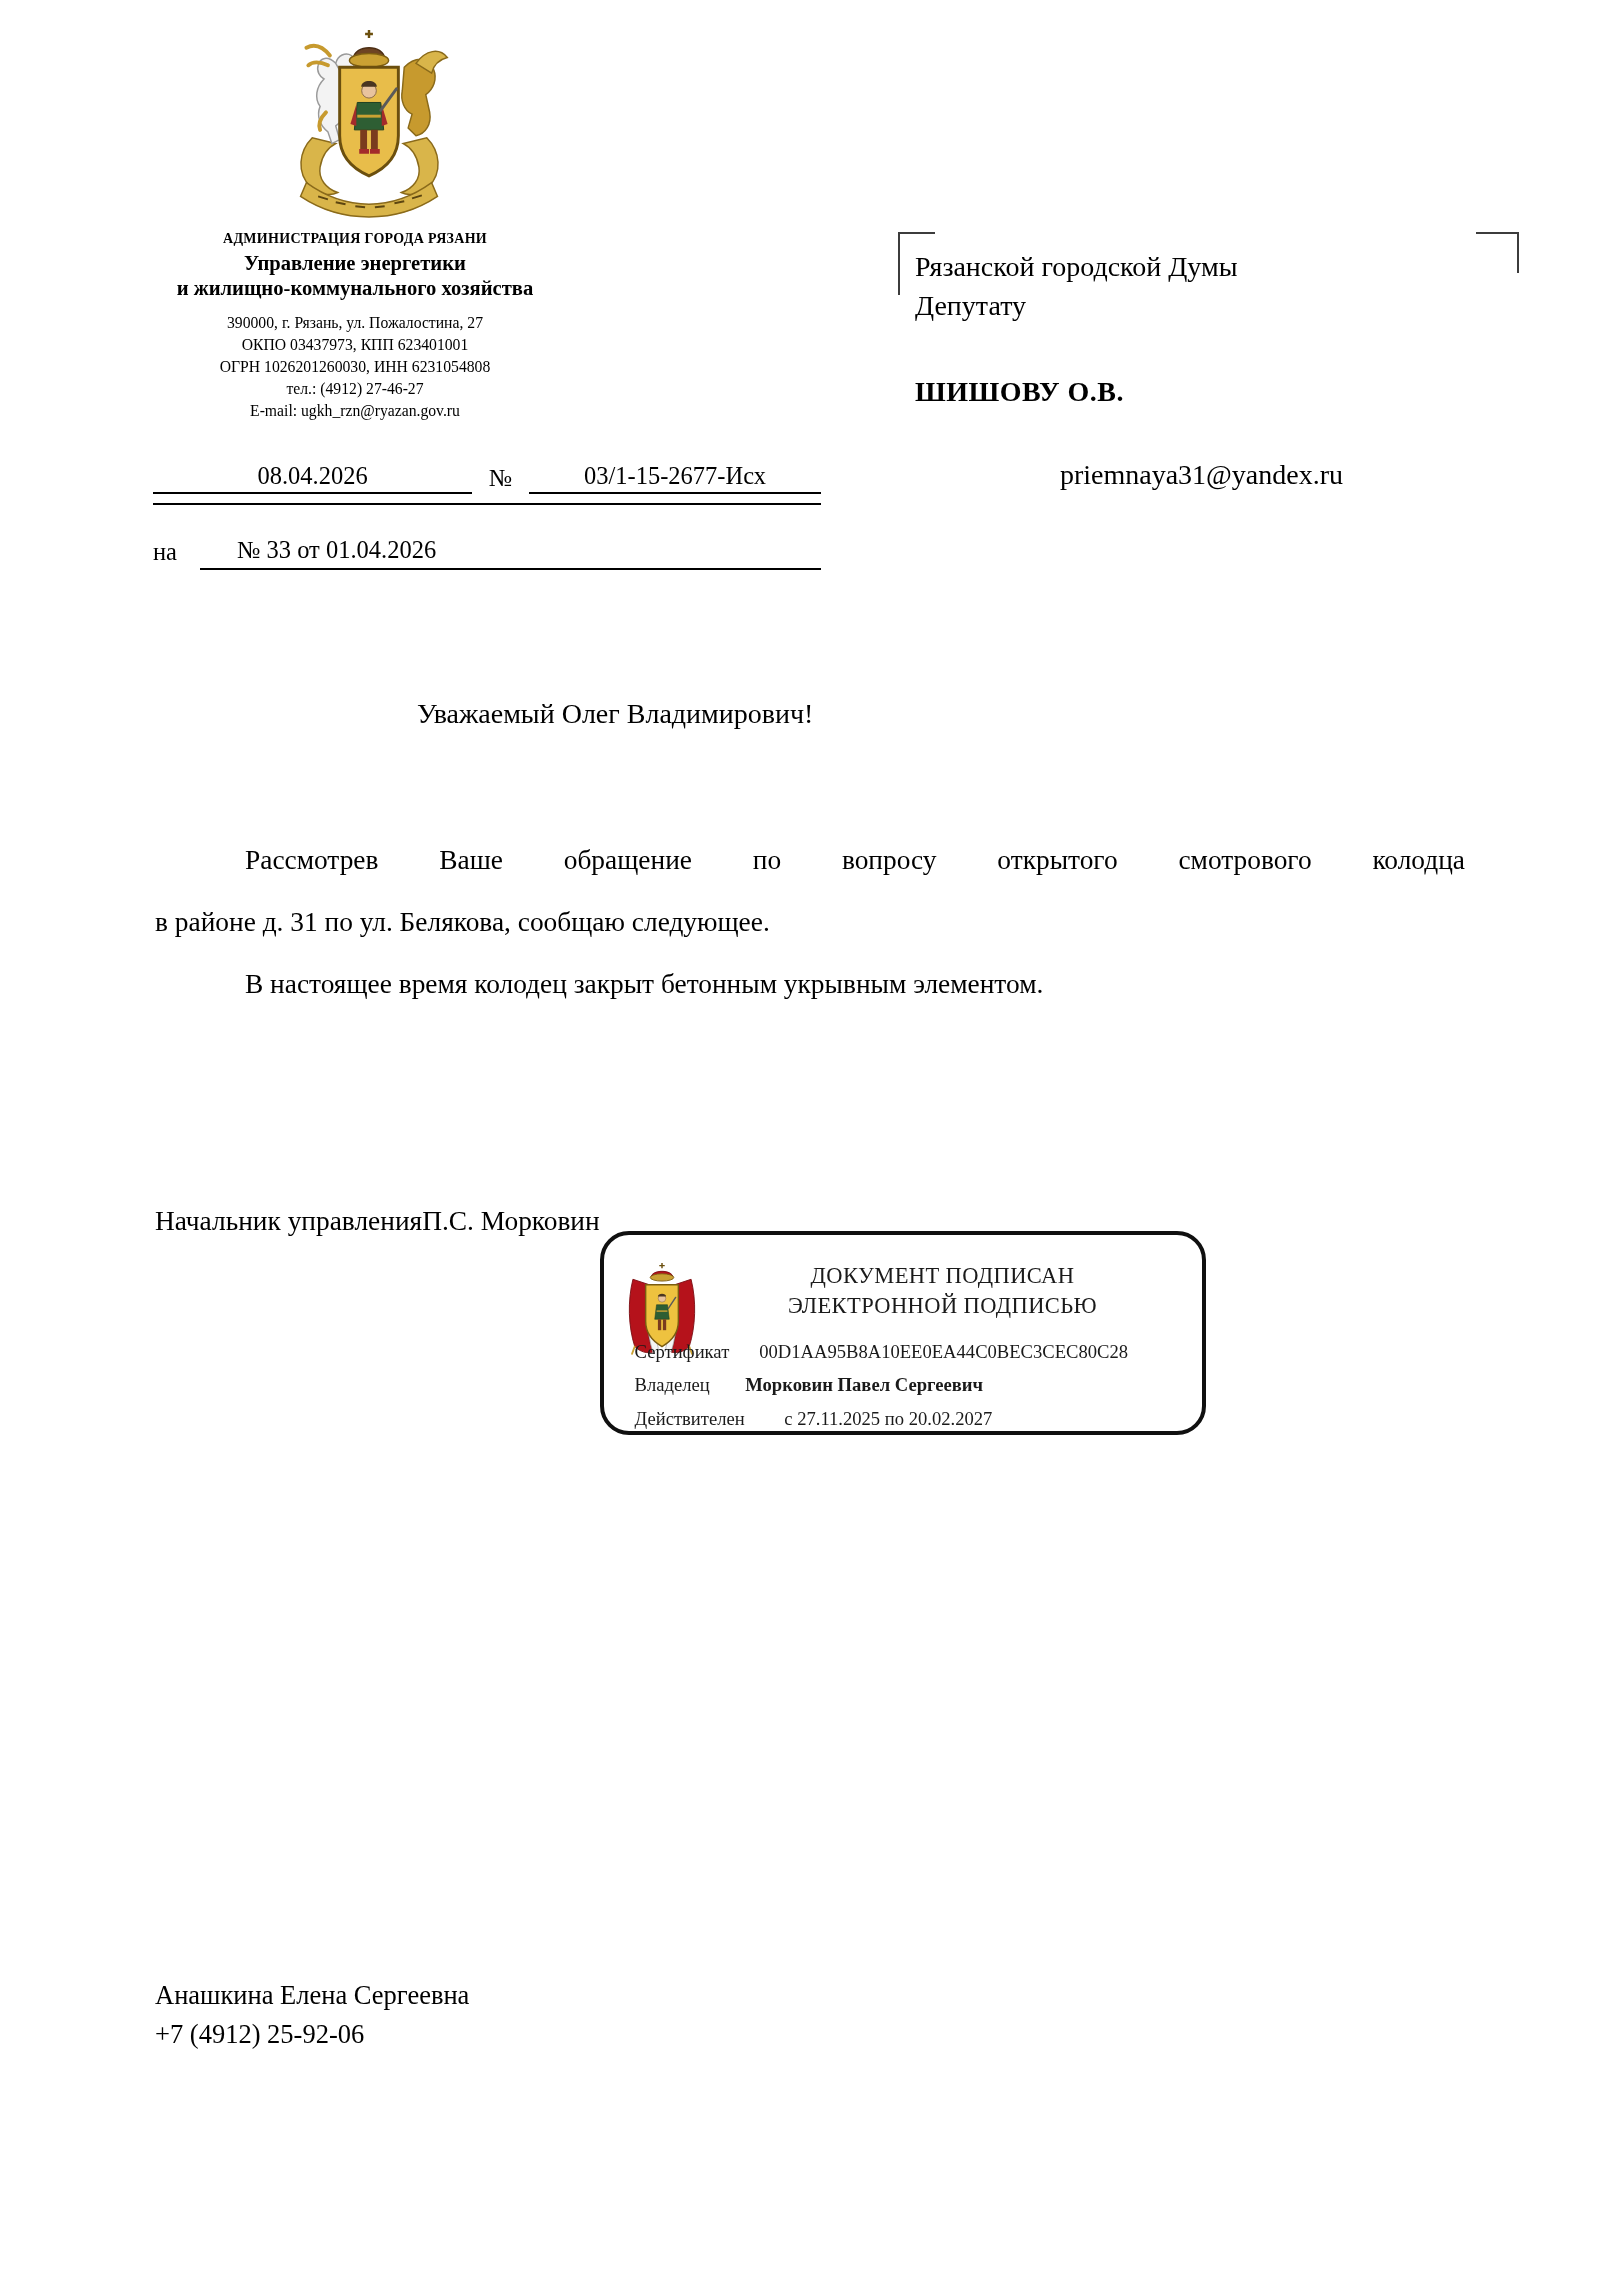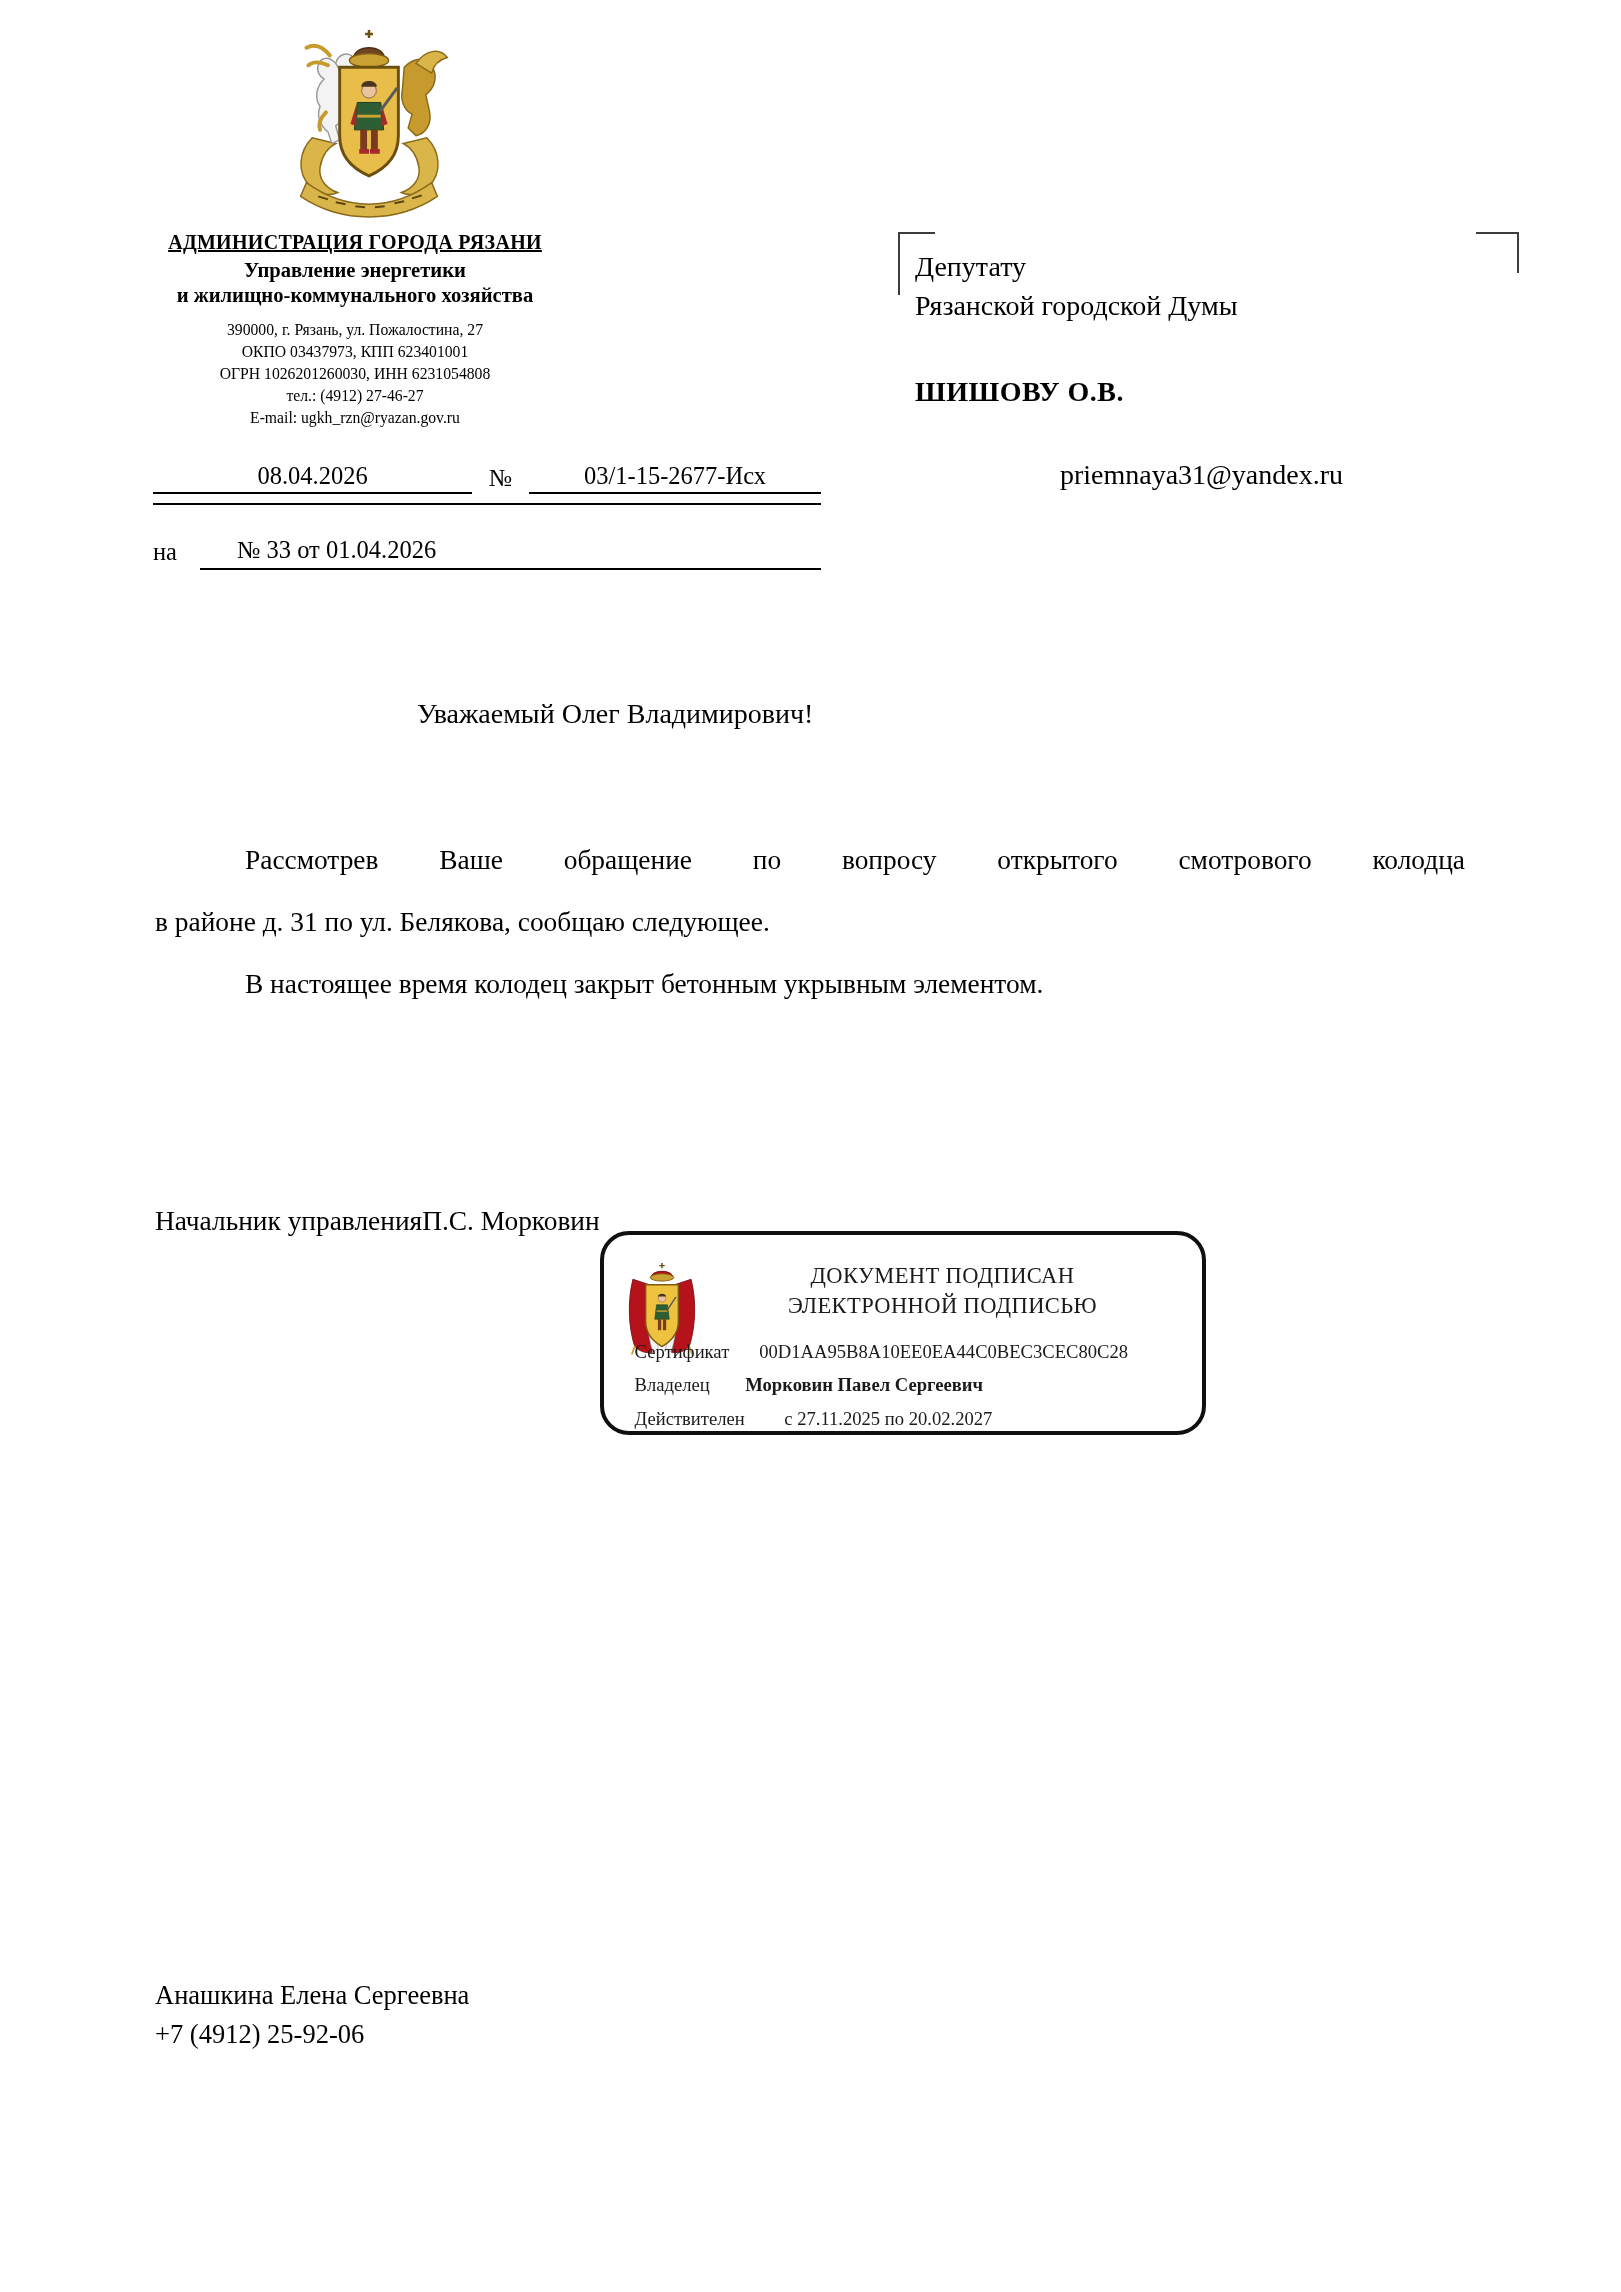--- a/index.html
+++ b/index.html
@@ -10,21 +10,21 @@
     background:#ffffff;
     font-family:"Liberation Serif","DejaVu Serif",serif;
     color:#000;
     overflow:hidden;
   }
   .abs{position:absolute;}
 
   
   .coa{left:279px;top:21.6px;width:181px;height:204px;}
   .letterhead{left:153px;top:231px;width:404px;text-align:center;}
-  .lh-title{font-size:20px;font-weight:bold;letter-spacing:0.3px;text-decoration:underline;}
+  .lh-title{font-size:14px;font-weight:bold;letter-spacing:0.3px;}
   .lh-sub{font-size:20.6px;font-weight:bold;margin-top:4.9px;}
   .lh-sub2{font-size:20.6px;font-weight:bold;margin-top:2px;}
   .lh-small{margin-top:11.8px;font-size:15.7px;line-height:22px;}
 
   
   .ref-row{left:153px;top:457px;width:668px;height:37px;display:flex;align-items:flex-end;font-size:24.5px;}
   .ref-date-seg{width:319px;border-bottom:2px solid #000;text-align:center;padding-bottom:2px;}
   .ref-no-seg{width:57px;text-align:center;padding-bottom:2px;}
   .ref-num-seg{flex:1;border-bottom:2px solid #000;text-align:center;padding-bottom:2px;}
   .ref-rule{left:153px;top:503px;width:668px;height:0;border-top:2.9px solid #000;}
@@ -132,22 +132,22 @@
   <div class="abs ref-rule"></div>
   <div class="abs reply-row">
     <div class="reply-prefix">на</div>
     <div class="reply-seg">№ 33 от  01.04.2026</div>
   </div>
 
   <div class="abs corner-left"></div>
   <div class="abs corner-right"></div>
 
   <div class="abs recipient">
+    <div>Рязанской городской Думы</div>
     <div>Депутату</div>
-    <div>Рязанской городской Думы</div>
     <div class="name">ШИШОВУ О.В.</div>
     <div class="mail">priemnaya31@yandex.ru</div>
   </div>
 
   <div class="abs salutation">Уважаемый Олег Владимирович!</div>
 
   <div class="abs body-block">
     <div class="jline">Рассмотрев Ваше обращение по вопросу открытого смотрового колодца</div>
     <div class="pline">в районе д. 31  по ул. Белякова, сообщаю следующее.</div>
     <div class="p2">В настоящее время колодец закрыт бетонным укрывным элементом.</div>

